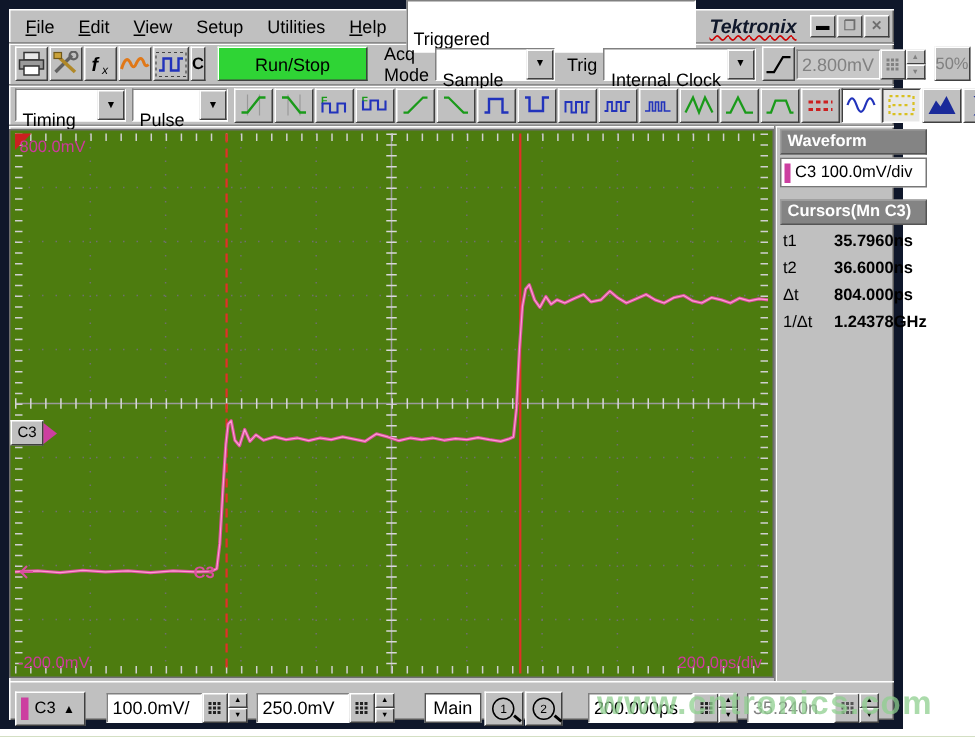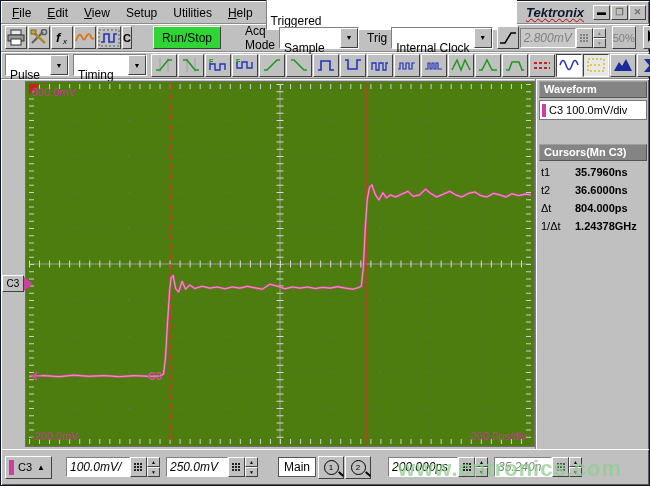--- a/index.html
+++ b/index.html
@@ -1,55 +1,55 @@
 <!DOCTYPE html>
 <html><head>
 <meta charset="utf-8">
 <style>
   html,body{margin:0;padding:0;background:#fff;}
   body{width:650px;height:491px;position:relative;font-family:"Liberation Sans",sans-serif;font-size:11px;color:#000;overflow:hidden;}
-  .app{position:absolute;left:0;top:0;width:650px;height:486px;background:#c0c0c0;border:1px solid #0f172a;box-sizing:border-box;box-shadow:inset 1px 1px 0 #fff, inset -1px -1px 0 #5a5a5a;}
+  .app{position:absolute;left:0;top:0;width:602px;height:486px;background:#c0c0c0;border:6px solid #0f172a;box-sizing:border-box;box-shadow:inset 1px 1px 0 #fff, inset -1px -1px 0 #5a5a5a;}
   .raised{border-top:1px solid #fff;border-left:1px solid #fff;border-right:1px solid #404040;border-bottom:1px solid #404040;background:#c0c0c0;}
   .sunken{border-top:1px solid #808080;border-left:1px solid #808080;border-right:1px solid #fff;border-bottom:1px solid #fff;background:#fff;}
   button{font-family:"Liberation Sans",sans-serif;font-size:11px;padding:0;cursor:default;}
   
   .menubar{height:21px;display:flex;align-items:center;padding:1px 3px 0 3px;border-bottom:1px solid #8a8a8a;box-shadow:0 1px 0 #fff;}
   .menu-item{padding:2px 8px 3px 8px;font-size:12px;}
   .status-field{flex:1;height:15px;margin:0 5px;padding:18px 4px 0 4px;font-size:12px;overflow:hidden;white-space:nowrap;}
   .logo{font-size:13px;font-weight:bold;font-style:italic;letter-spacing:0px;text-decoration:underline wavy #cc0000 1px;margin:0 8px 0 4px;}
   .winbtn{width:17px;height:15px;font-size:9px;font-weight:bold;line-height:13px;text-align:center;margin-left:1px;color:#6e6e6e;}
   .winbtn.min{color:#000;}
   
   .toolbar{display:flex;align-items:center;padding:2px 4px;height:28px;box-sizing:border-box;border-bottom:1px solid #8a8a8a;box-shadow:0 1px 0 #fff;}
   .tbtn{width:26px;height:23px;display:inline-flex;align-items:center;justify-content:center;margin-right:1px;}
   .tbtn svg{display:block;}
-  .runstop{height:23px;padding:0 8px;font-size:12px;margin:0 20px;border-top:1px solid #fff;border-left:1px solid #fff;border-right:1px solid #404040;border-bottom:1px solid #404040;}
+  .runstop{height:23px;padding:0 24px;font-size:12px;margin:0 7px;border-top:1px solid #fff;border-left:1px solid #fff;border-right:1px solid #404040;border-bottom:1px solid #404040;}
   .lbl{margin:0 4px;font-size:12px;}
   .combo{display:inline-flex;align-items:stretch;height:20px;margin-right:4px;}
   .combo .cval{min-width:52px;padding:13px 4px 0 4px;font-size:12px;white-space:nowrap;}
   .combo .carrow{width:16px;display:flex;align-items:center;justify-content:center;font-size:7px;}
   .dis{color:#818181;}
-  .field{display:inline-block;height:16px;padding:2px 3px 0 3px;font-size:12px;white-space:nowrap;font-style:italic;}
+  .field{display:inline-block;height:16px;padding:2px 3px 0 3px;font-size:12px;white-space:nowrap;}
   .field.gray{background:#c8c8c8;}
   .spin{display:inline-flex;flex-direction:column;width:13px;height:20px;}
   .spin b{flex:1;font-size:5px;line-height:8px;text-align:center;font-weight:normal;}
   .keypad{width:17px;height:20px;display:inline-flex;align-items:center;justify-content:center;}
   .fgroup{display:inline-flex;align-items:center;margin-right:6px;}
   .pressed{border-top:1px solid #404040;border-left:1px solid #404040;border-right:1px solid #fff;border-bottom:1px solid #fff;background:#e8e8e8;}
   
   .main{position:relative;height:370px;display:flex;}
   .gutter{width:24px;position:relative;}
   .scope{width:510px;height:366px;margin-top:2px;background:#4d7c0f;border:1px solid #6e6e6e;box-sizing:border-box;position:relative;}
   .scope svg{display:block;}
   .chan-marker{position:absolute;left:1px;top:196px;display:flex;align-items:center;z-index:5;}
   .chan-marker .cmbox{width:20px;height:15px;text-align:center;font-size:10px;line-height:15px;background:#c0c0c0;}
   .chan-marker .cmarrow{width:0;height:0;border-top:7px solid transparent;border-bottom:7px solid transparent;border-left:9px solid #cc3fa0;}
   .rightpanel{flex:1;padding:2px 2px 0 3px;border-left:1px solid #808080;box-shadow:inset 1px 0 0 #fff;}
   .panel-header{height:14px;background:#848484;color:#fff;font-weight:bold;font-size:11px;padding:1px 0 0 4px;border-top:1px solid #9e9e9e;border-left:1px solid #9e9e9e;border-right:1px solid #555;border-bottom:1px solid #555;}
-  .wf-entry{background:#fff;border:1px solid #777;margin:2px 0 24px 0;height:18px;display:flex;align-items:center;padding-left:2px;}
+  .wf-entry{background:#fff;border:1px solid #777;margin:2px 0 8px 0;height:18px;display:flex;align-items:center;padding-left:2px;}
   .wf-entry .chip{width:4px;height:13px;margin-right:3px;}
   .cursor-rows{padding:5px 0 0 2px;}
   .cursor-row{display:flex;height:18px;font-size:11px;}
   .cr-label{width:34px;}
   .cr-value{font-weight:bold;}
   .chip{display:inline-block;background:#cc3fa0;}
   
   .bottombar{height:34px;display:flex;align-items:center;padding:0 4px;border-top:1px solid #fff;}
   .chan-btn{height:23px;display:inline-flex;align-items:center;padding:0 6px 0 3px;margin-right:14px;}
   .chan-btn .chip{width:5px;height:15px;margin-right:4px;}
@@ -152,25 +152,25 @@
     <button class="tbtn raised" style="margin-left:6px">
       <svg width="20" height="17" viewBox="0 0 20 17">
           <path d="M4 1 L4 13 L7 10 L9 15 L11 14 L9 9 L13 9 Z" fill="#000"></path>
           <text x="12" y="13" font-size="12" font-weight="bold" fill="#1a3acc">?</text>
         </svg>
     </button>
   </div>
 
   <div class="toolbar" style="height:27px">
     <span class="combo sunken">
+      <span class="cval" style="min-width:46px">Timing</span>
+      <span class="carrow raised">▼</span>
+    </span>
+    <span class="combo sunken">
       <span class="cval" style="min-width:36px">Pulse</span>
-      <span class="carrow raised">▼</span>
-    </span>
-    <span class="combo sunken">
-      <span class="cval" style="min-width:46px">Timing</span>
       <span class="carrow raised">▼</span>
     </span>
     <span id="measure-buttons" style="display:inline-flex">
         <button class="tbtn raised">
           <svg width="20" height="16" viewBox="0 0 20 16">
             <line x1="6" y1="1" x2="6" y2="15" stroke="#999" stroke-width="0.8"></line>
             <line x1="14" y1="1" x2="14" y2="15" stroke="#999" stroke-width="0.8"></line>
             <path d="M2 13 h4 l8 -10 h4" stroke="#1a9a1a" fill="none" stroke-width="1.6"></path>
           </svg>
         </button>

